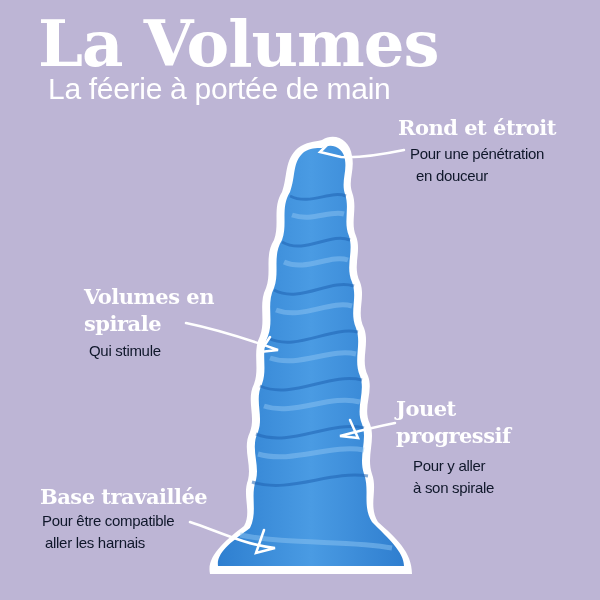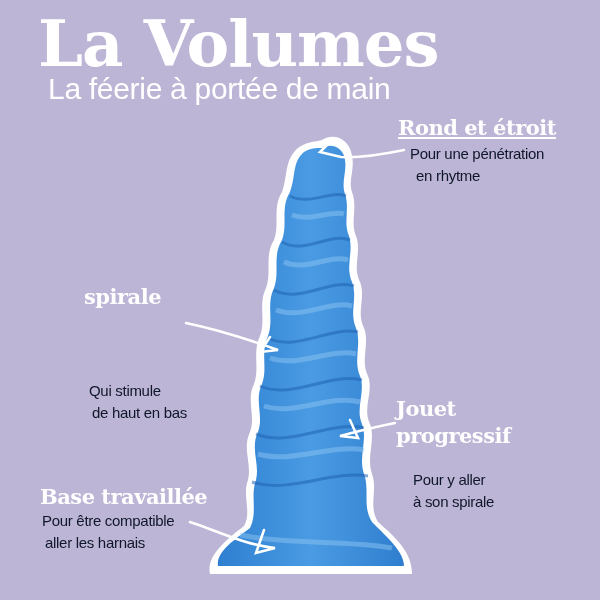--- a/index.html
+++ b/index.html
@@ -92,41 +92,41 @@
     <path d="M404,150 C380,155 360,158 341,157 L320,152 L333,139"></path>
     <path d="M186,323 C220,330 250,340 278,350 L260,352 L270,337"></path>
     <path d="M395,423 C370,428 355,432 340,436 L358,438 L350,420"></path>
     <path d="M190,522 C215,530 245,545 275,548 L256,553 L264,530"></path>
   </g>
 </svg>
 
 <div class="title">La Volumes</div>
 <div class="subtitle">La féerie à portée de main</div>
 
-<div class="feature-heading" style="left:398px; top:114px;text-decoration:underline;">
+<div class="feature-heading" style="left:398px; top:114px;">
   <span>Rond et étroit</span>
 </div>
 <div class="feature-desc" style="left:410px; top:143px;">
   <div>Pour une pénétration</div>
-  <div style="padding-left:6px;">en rhytme</div>
+  <div style="padding-left:6px;">en douceur</div>
 </div>
 
 <div class="feature-heading" style="left:84px; top:283px;">
+  <div>Volumes en</div>
   <div>spirale</div>
 </div>
-<div class="feature-desc" style="left:89px; top:340px;margin-top:40px;">
+<div class="feature-desc" style="left:89px; top:340px;">
   <div>Qui stimule</div>
-  <div style="padding-left:3px;">de haut en bas</div>
 </div>
 
 <div class="feature-heading" style="left:396px; top:395px;">
   <div>Jouet</div>
   <div>progressif</div>
 </div>
-<div class="feature-desc" style="left:413px; top:455px;margin-top:14px;">
+<div class="feature-desc" style="left:413px; top:455px;">
   <div>Pour y aller</div>
   <div>à son spirale</div>
 </div>
 
 <div class="feature-heading" style="left:40px; top:483px;">
   <span>Base travaillée</span>
 </div>
 <div class="feature-desc" style="left:42px; top:510px;">
   <div>Pour être compatible</div>
   <div style="padding-left:3px;">aller les harnais</div>

